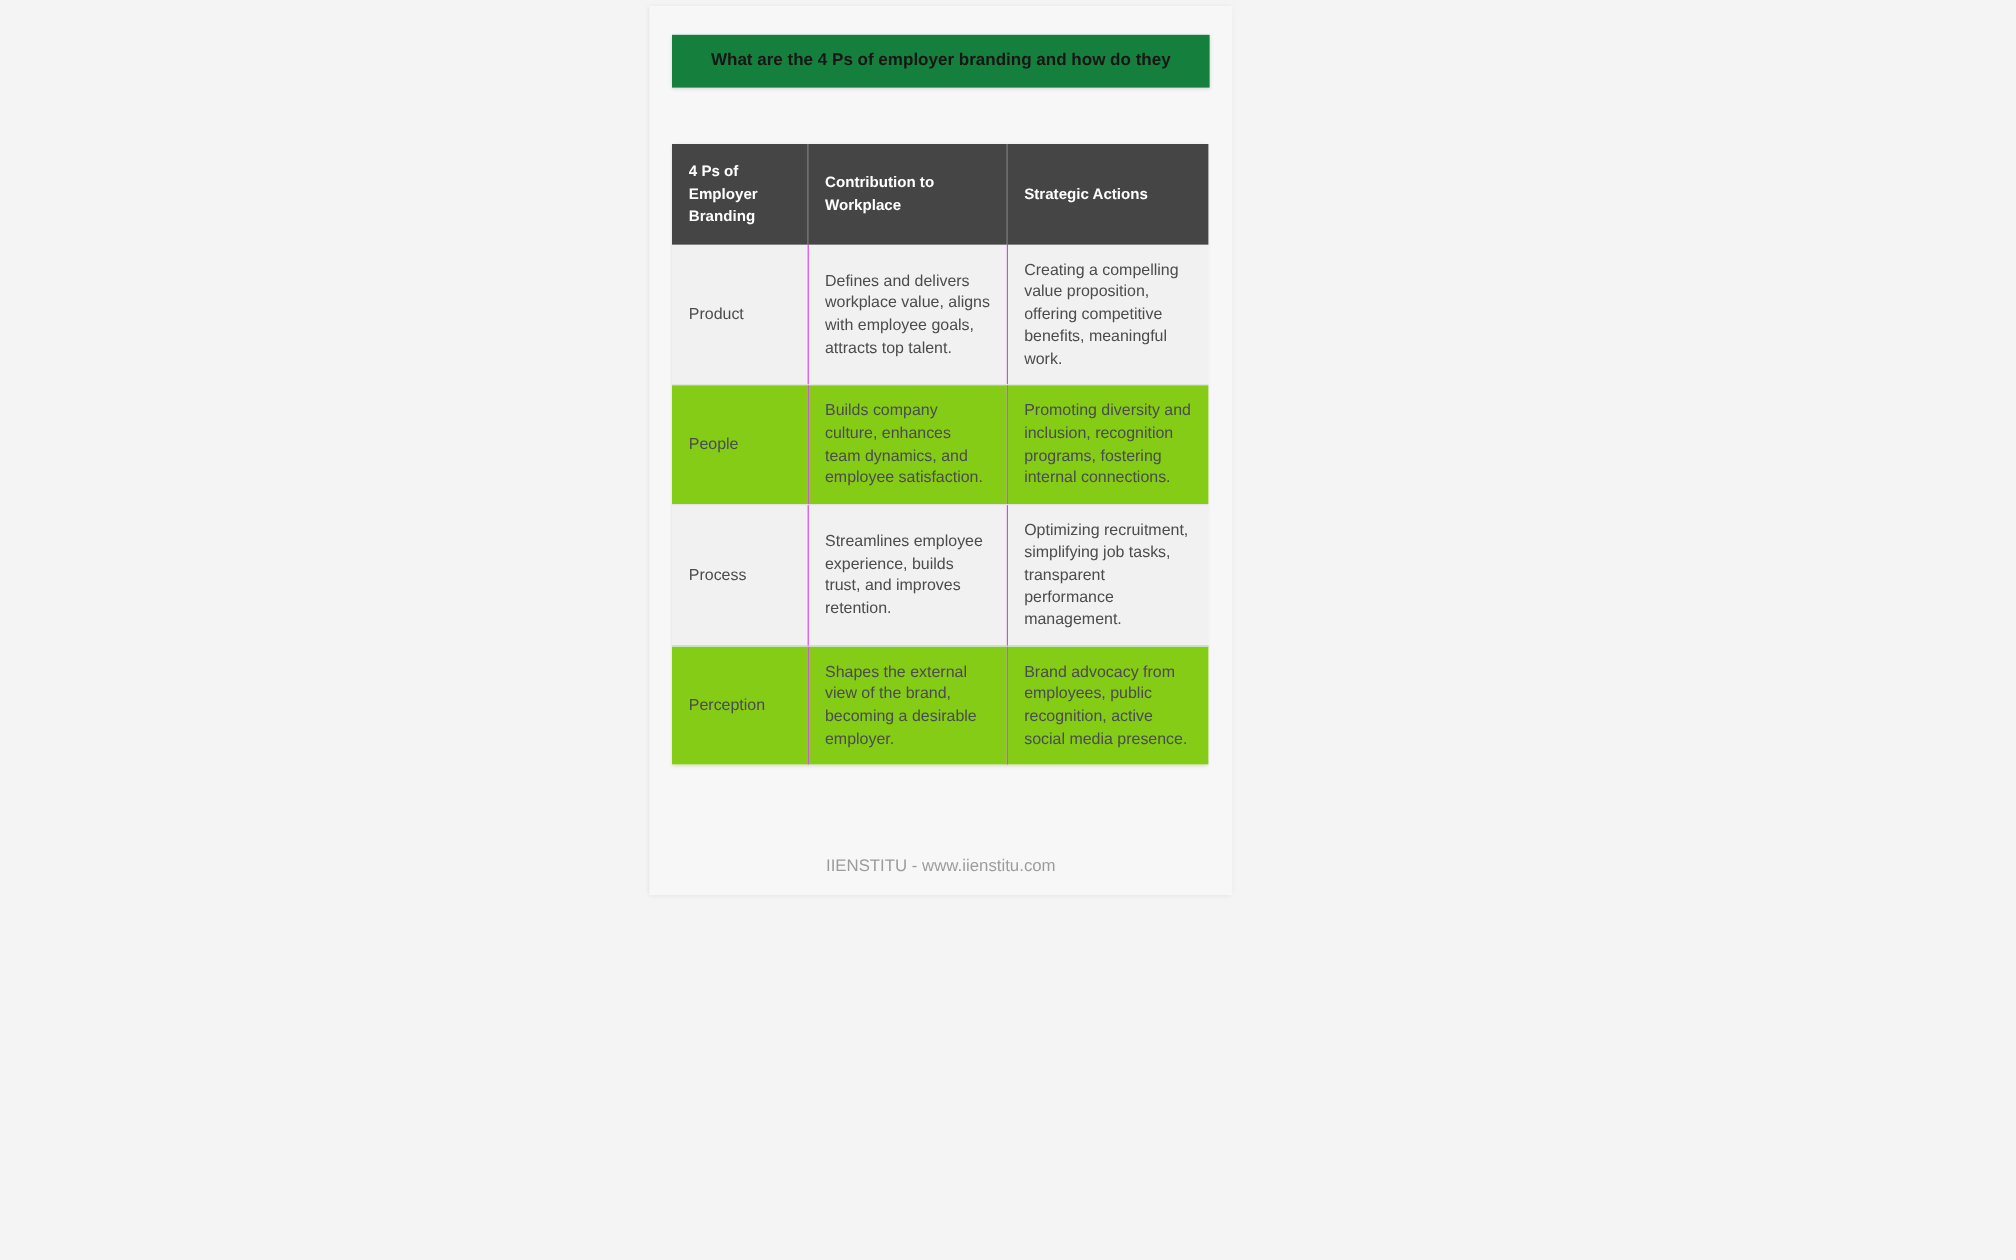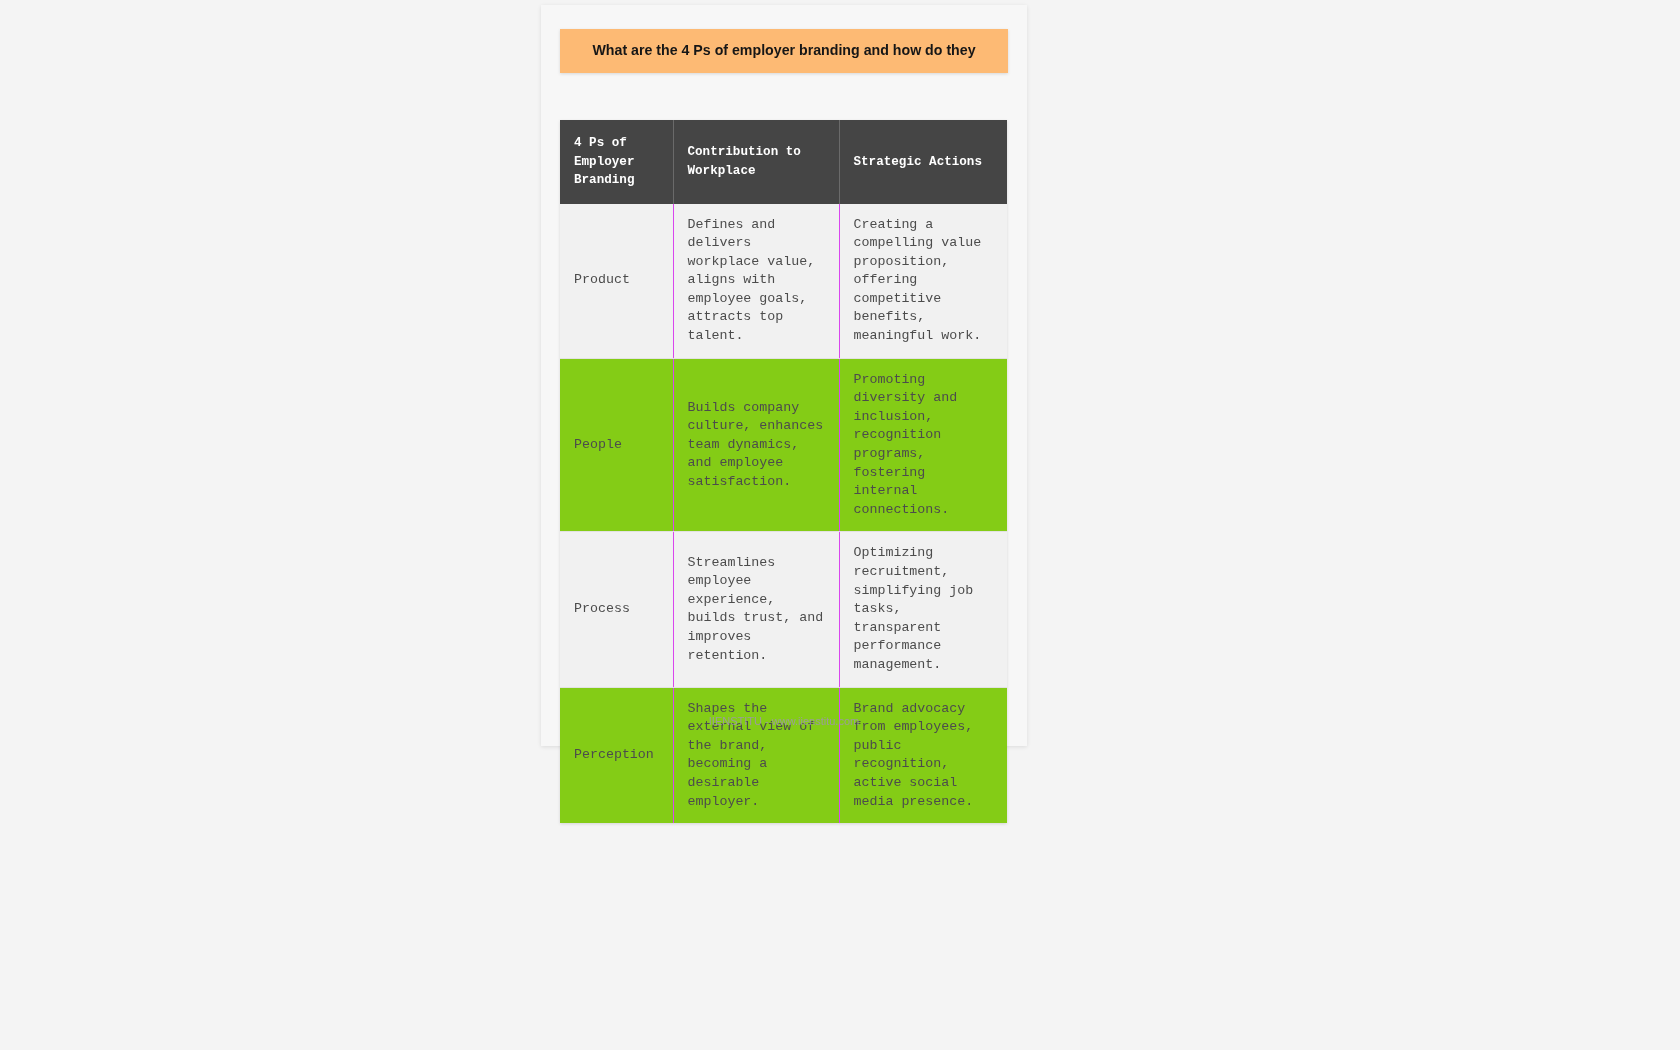--- a/index.html
+++ b/index.html
@@ -32,21 +32,21 @@
     box-sizing: border-box;
   }
 
   
   .question-banner {
     position: absolute;
     left: 19px;
     top: 24px;
     width: 448px;
     box-sizing: border-box;
-    background: #fdba74;
+    background: #15803d;
     color: #161616;
     font-size: 14.2px;
     font-weight: bold;
     line-height: 21px;
     text-align: center;
     padding: 11px 14px 12px 14px;
     box-shadow: 0 1px 3px rgba(0,0,0,0.13);
   }
   .question-banner .q-line {
     display: block;
@@ -60,21 +60,20 @@
     top: 115px;
     width: 447px;
     box-shadow: 0 1px 3px rgba(0,0,0,0.13);
   }
 
   table.data-table {
     width: 447px;
     border-collapse: collapse;
     table-layout: fixed;
     background: #ffffff;
-    font-family: Liberation Mono, monospace;
   }
 
   table.data-table col.c1 { width: 113px; }
   table.data-table col.c2 { width: 166px; }
   table.data-table col.c3 { width: 168px; }
 
   table.data-table thead th {
     background: #454545;
     color: #ffffff;
     font-size: 12.6px;
@@ -108,21 +107,21 @@
   td.col-label { color: #4c4c4c; margin-top: 23px; }
 
   
   .footer {
     position: absolute;
     left: 0;
     top: 706px;
     width: 486px;
     text-align: center;
     color: #9c9c9c;
-    font-size: 11px;
+    font-size: 14px;
     line-height: 20px;
   }
 </style>
 </head>
 <body>
 
 <div class="page">
 
   <div class="card">
 

